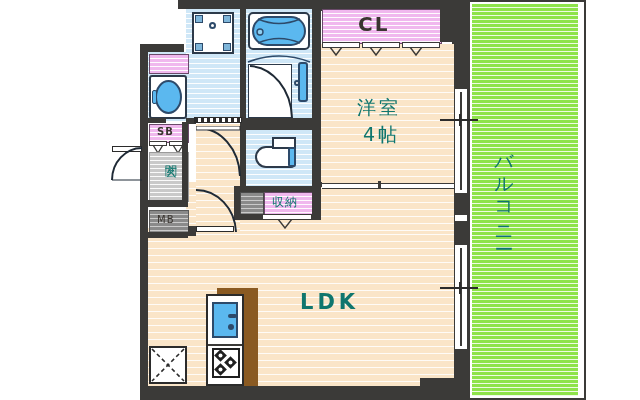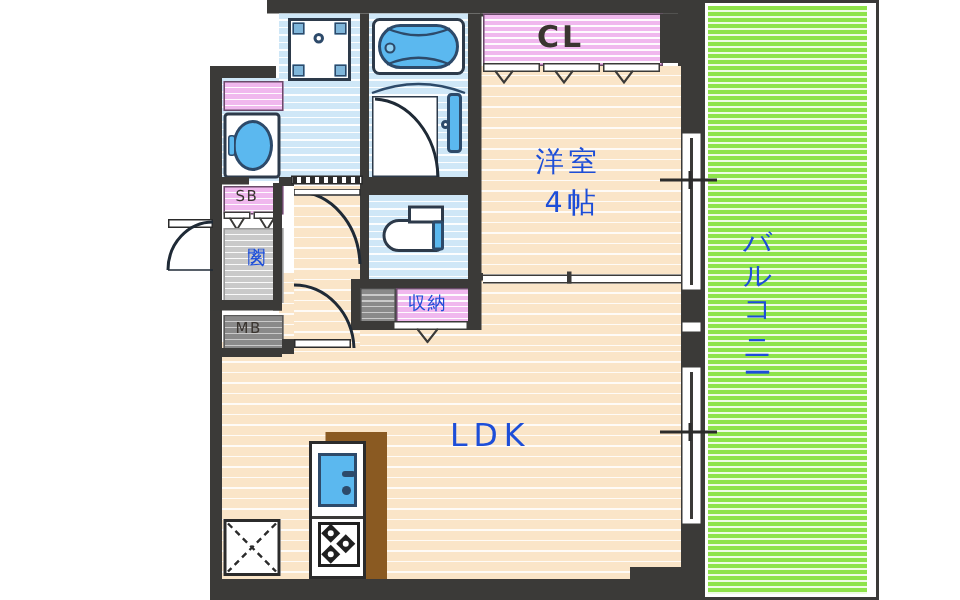--- a/index.html
+++ b/index.html
@@ -45,21 +45,21 @@
         rgba(255,255,255,.55) 3px, rgba(255,255,255,.55) 4px);
   }
   .balcony{position:absolute;
     background-color:#8ee34a;
     background-image:repeating-linear-gradient(to bottom,
         rgba(255,255,255,0) 0px, rgba(255,255,255,0) 3px,
         rgba(255,255,255,.85) 3px, rgba(255,255,255,.85) 4px);
   }
 
   
-  .lab{position:absolute;color:#1d4ed8;white-space:nowrap;
+  .lab{position:absolute;color:#0f766e;white-space:nowrap;
        font-family:"DejaVu Sans","Liberation Sans",sans-serif;}
   .lab-cl{font-size:20px;letter-spacing:2px;color:#3a3530;}
   .lab-room{font-size:19px;letter-spacing:3px;}
   .lab-ldk{font-size:21px;letter-spacing:4px;}
   .lab-sm{font-size:12px;letter-spacing:1px;}
   .lab-tiny{font-size:10px;letter-spacing:1px;color:#3a3530;}
   .vert{writing-mode:vertical-rl;text-orientation:upright;}
 
   
   .fx{position:absolute;box-sizing:border-box;}
@@ -79,21 +79,21 @@
   <div class="wall" style="left:140px;top:44px;width:44px;height:8px;"></div>
   <div class="wall" style="left:140px;top:44px;width:8px;height:78px;"></div>
   <div class="wall" style="left:140px;top:122px;width:8px;height:120px;"></div>
   <div class="wall" style="left:140px;top:236px;width:9px;height:164px;"></div>
   <div class="wall" style="left:140px;top:384px;width:330px;height:16px;"></div>
   <div class="wall" style="left:452px;top:0px;width:18px;height:400px;"></div>
 
   <div class="floor" style="left:148px;top:228px;width:306px;height:158px;"></div>
   <div class="floor" style="left:186px;top:182px;width:268px;height:50px;"></div>
 
-  <div class="lab lab-ldk" style="left:300px;top:278px;">LDK</div>
+  <div class="lab lab-ldk" style="left:300px;top:290px;font-weight:bold;">LDK</div>
 
   <div class="floor" style="left:320px;top:44px;width:134px;height:142px;"></div>
   <div class="lab lab-room" style="left:357px;top:95px;">洋室</div>
   <div class="lab lab-room" style="left:363px;top:122px;">4帖</div>
 
   <div class="wall" style="left:320px;top:9px;width:134px;height:2px;"></div>
   <div class="clfill" style="left:322px;top:9px;width:118px;height:33px;border:1px solid #6a4a6a;"></div>
   <div class="wall" style="left:440px;top:9px;width:14px;height:33px;"></div>
   <div class="lab lab-cl" style="left:358px;top:12px;font-weight:bold;">CL</div>
 
@@ -176,21 +176,21 @@
   <div class="lab lab-sm" style="left:272px;top:194px;">収納</div>
   <div class="wall" style="left:234px;top:186px;width:6px;height:34px;"></div>
   <div class="wall" style="left:312px;top:186px;width:9px;height:34px;"></div>
   <div class="wall" style="left:234px;top:214px;width:86px;height:6px;"></div>
   <div class="white abs" style="left:262px;top:214px;width:50px;height:6px;border:1px solid #3b3a38;"></div>
   <svg class="abs" style="left:262px;top:219px;width:50px;height:10px;">
     <polyline points="16,0 23,9 30,0" fill="none" stroke="#3b3a38" stroke-width="1.4"></polyline>
   </svg>
 
   <div class="clfill" style="left:149px;top:124px;width:38px;height:17px;border:1px solid #6a4a6a;"></div>
-  <div class="lab lab-tiny" style="left:157px;top:126px;">SB</div>
+  <div class="lab lab-tiny" style="left:157px;top:126px;font-weight:bold;">SB</div>
   <div class="white abs" style="left:149px;top:141px;width:18px;height:5px;border:1px solid #3b3a38;"></div>
   <div class="white abs" style="left:169px;top:141px;width:18px;height:5px;border:1px solid #3b3a38;"></div>
   <svg class="abs" style="left:149px;top:145px;width:40px;height:9px;">
     <polyline points="4,0 9,8 14,0" fill="none" stroke="#3b3a38" stroke-width="1.3"></polyline>
     <polyline points="24,0 29,8 34,0" fill="none" stroke="#3b3a38" stroke-width="1.3"></polyline>
   </svg>
 
   <div class="greyfill" style="left:149px;top:152px;width:38px;height:48px;border:1px solid #9a9a9a;"></div>
   <div class="lab vert lab-sm" style="left:162px;top:155px;">玄関</div>
 

